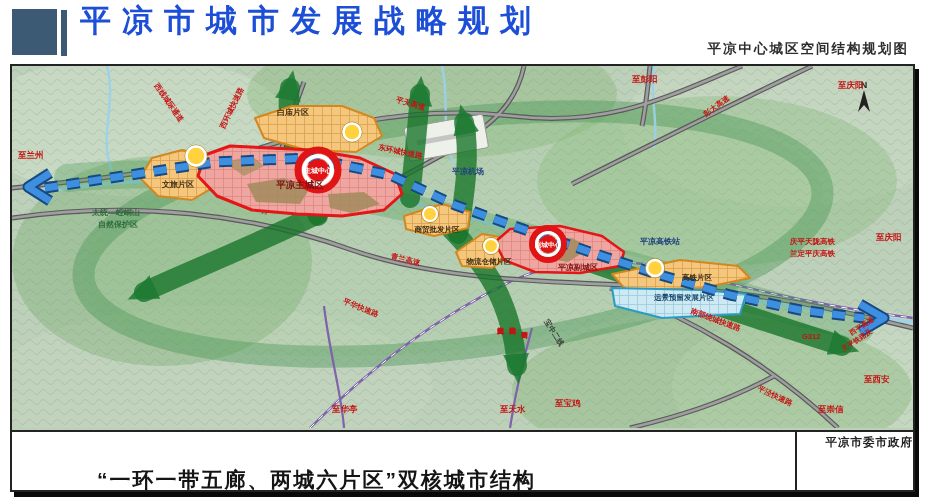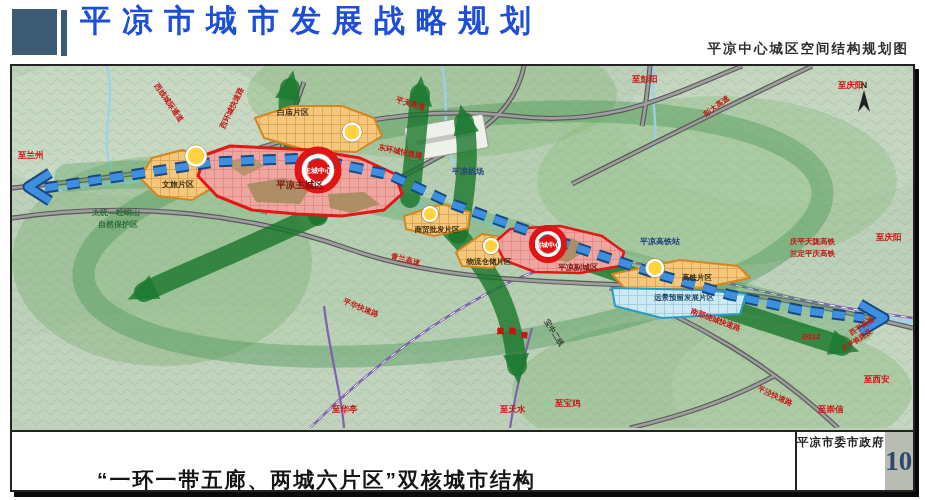--- a/index.html
+++ b/index.html
@@ -11,21 +11,21 @@
   .hdr-titles{position:absolute;left:80px;top:4px;}
   .hdr-title{font-size:31px;font-weight:bold;color:#1d4ed8;letter-spacing:11px;line-height:34px;white-space:nowrap;}
   .hdr-sub{font-size:11px;font-weight:bold;color:#6b6b6b;letter-spacing:2.4px;margin-top:1px;white-space:nowrap;}
   .hdr-right{position:absolute;right:16px;top:40px;font-size:13.5px;font-weight:bold;color:#2e2e2e;letter-spacing:2px;}
   
   .plate{position:absolute;left:10px;top:64px;width:905px;height:428px;border:2px solid #232323;box-shadow:4px 5px 0 #0a0a0a;background:#fff;box-sizing:border-box;}
   .map-frame{position:absolute;left:0;top:0;width:901px;height:364px;border-bottom:2px solid #232323;background:#bdd0ba;overflow:hidden;}
   
   .ftr{position:absolute;left:0;top:366px;width:901px;height:58px;display:flex;background:#fff;}
   .ftr-caption{flex:1;display:flex;align-items:center;padding-left:85px;font-size:21px;font-weight:bold;color:#141414;letter-spacing:2px;white-space:nowrap;margin-top:37px;}
-  .ftr-box{width:116px;border-left:2px solid #232323;display:flex;}
+  .ftr-box{width:116px;border-left:2px solid #232323;display:flex;flex-direction:column;align-items:flex-end;}
   .ftr-agency{height:20px;display:flex;align-items:center;justify-content:center;font-size:11.5px;font-weight:bold;color:#222;letter-spacing:1px;background:#fff;}
   .ftr-page{flex:1;background:#b8bcb3;display:flex;align-items:center;justify-content:center;font-family:"Liberation Serif",serif;font-size:27px;font-weight:bold;color:#2c4a6b;}
   svg text{font-family:"Liberation Sans",sans-serif;font-weight:bold;}
 </style>
 </head>
 <body>
 
 <div class="hdr">
   <div class="hdr-logo"></div>
   <div class="hdr-bar"></div>
@@ -256,17 +256,16 @@
         <text x="566" y="204" font-size="8">平凉副城区</text>
       </g>
     </g>
   </svg>
   </div>
 
   <div class="ftr">
     <div class="ftr-caption">“一环一带五廊、两城六片区”双核城市结构</div>
     <div class="ftr-box">
       <div class="ftr-agency">平凉市委市政府</div>
-      <div class="ftr-page">10</div>
     </div>
   </div>
 
 </div>
 
 </body></html>

